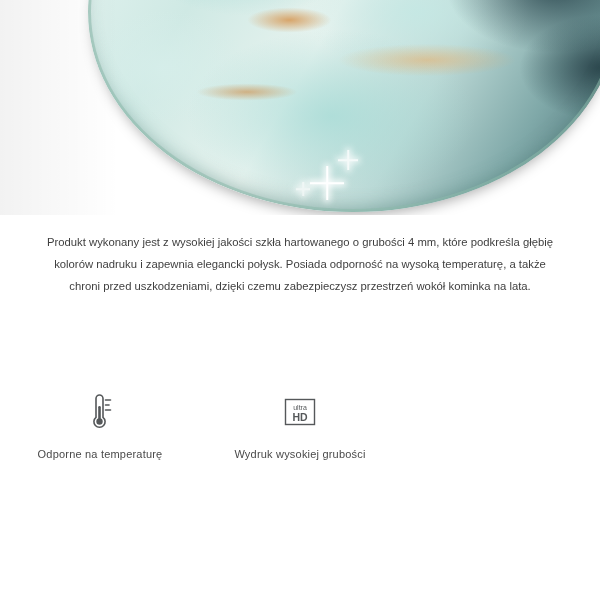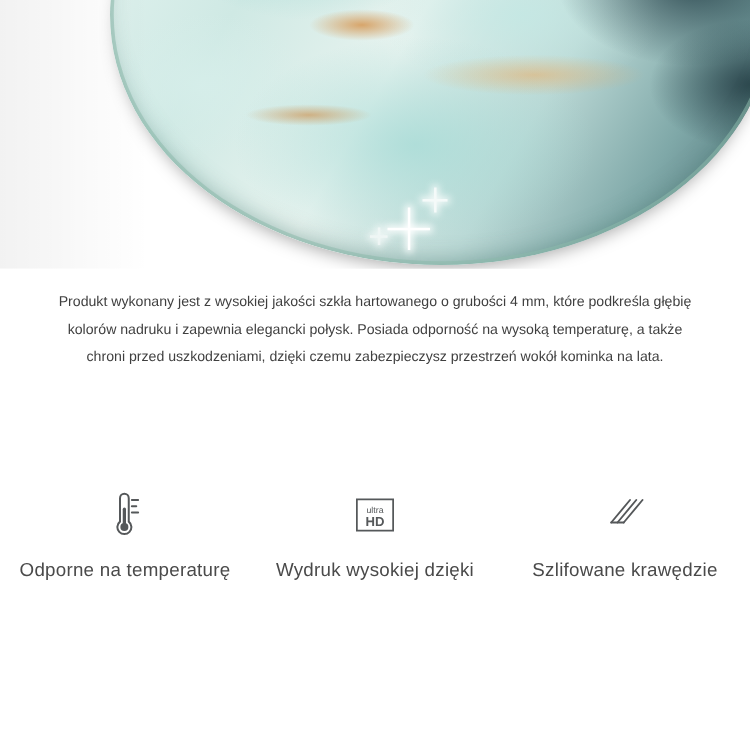--- a/index.html
+++ b/index.html
@@ -134,21 +134,21 @@
     flex-direction: column;
     align-items: center;
   }
   .feature .icon {
     height: 46px;
     display: flex;
     justify-content: center;
   }
   .feature .caption {
     margin-top: 10px;
-    font-size: 15px;
+    font-size: 11px;
     color: #4a4a4a;
     text-align: center;
     letter-spacing: .2px;
   }
   svg { display: block; }
 </style>
 </head>
 <body>
 
 <div class="hero">
@@ -185,33 +185,20 @@
   </div>
 
   <div class="feature">
     <span class="icon">
       <svg width="40" height="40" viewBox="0 0 40 40">
         <rect x="5.5" y="7.5" width="29" height="25" fill="none" stroke="#55585a" stroke-width="1.4"></rect>
         <text x="20" y="18.2" text-anchor="middle" font-family="Liberation Sans, sans-serif" font-size="7" fill="#55585a">ultra</text>
         <text x="20" y="28.5" text-anchor="middle" font-family="Liberation Sans, sans-serif" font-size="10.5" font-weight="bold" fill="#55585a">HD</text>
       </svg>
     </span>
-    <span class="caption">Wydruk wysokiej dzięki</span>
+    <span class="caption">Wydruk wysokiej grubości</span>
   </div>
 
 
 
-  <div class="feature">
-    <span class="icon">
-      <svg width="40" height="36" viewBox="0 0 40 36">
-        <g fill="none" stroke="#55585a" stroke-width="1.5" stroke-linecap="round">
-          <path d="M9 26 24 8"></path>
-          <path d="M14 26 29 8"></path>
-          <path d="M19 26 34 8"></path>
-          <path d="M9 26h10"></path>
-        </g>
-      </svg>
-    </span>
-    <span class="caption">Szlifowane krawędzie</span>
-  </div>
 
 
 </div>
 
 </body></html>

